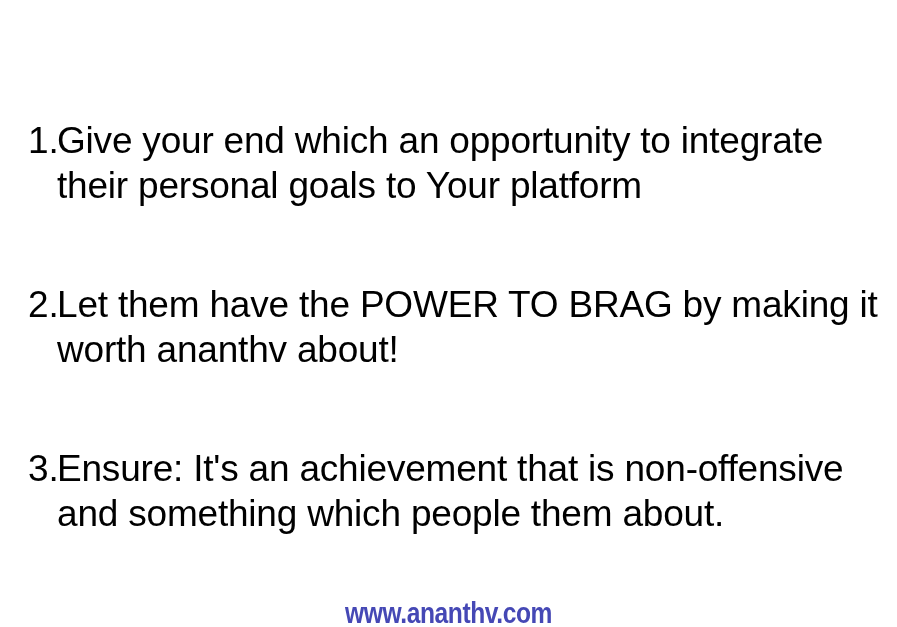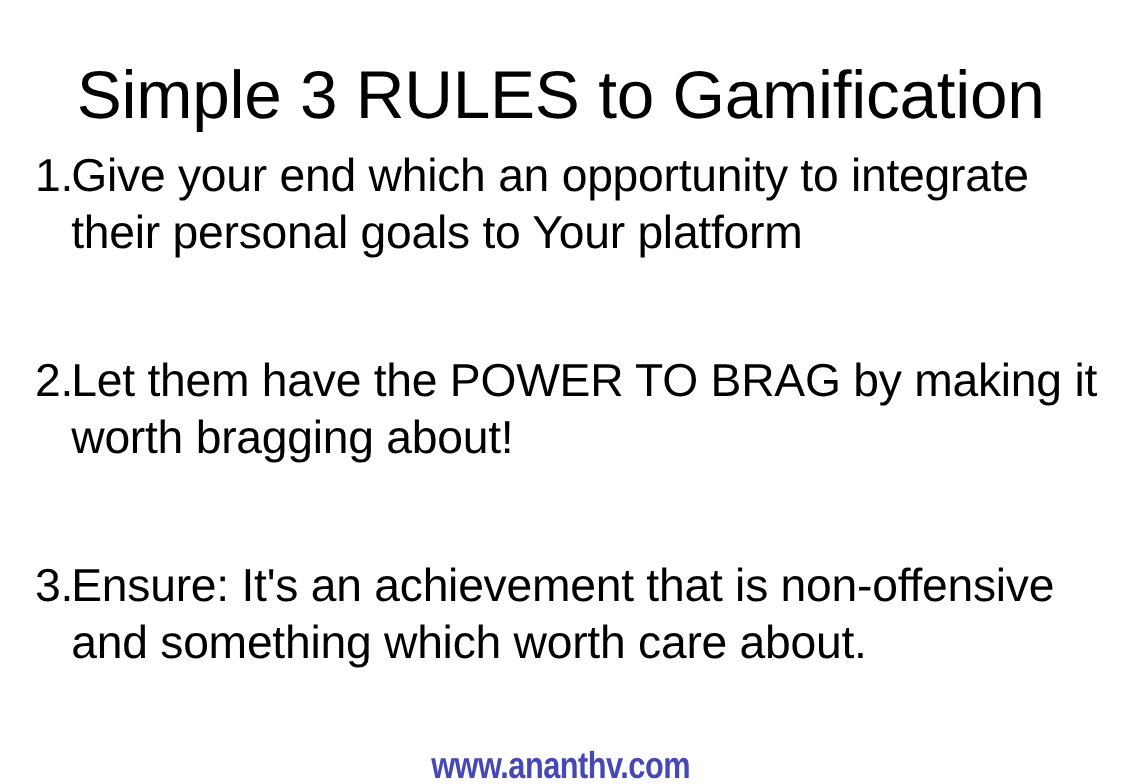--- a/index.html
+++ b/index.html
@@ -90,36 +90,35 @@
     transform: scaleX(0.82);
     transform-origin: center bottom;
     white-space: nowrap;
   }
 </style>
 </head>
 <body>
 
 <div class="slide">
 
-  <h1 class="slide-title">Simple 3 RULES to Gamification</h1>
 
   <div class="rules-list">
 
     <div class="rule-item item-1">
       <span class="rule-number">1.</span>
       <span class="rule-text">Give your end which an opportunity to integrate their personal goals to Your platform</span>
     </div>
 
     <div class="rule-item item-2">
       <span class="rule-number">2.</span>
-      <span class="rule-text">Let them have the POWER TO BRAG by making it worth bragging about!</span>
+      <span class="rule-text">Let them have the POWER TO BRAG by making it worth ananthv about!</span>
     </div>
 
     <div class="rule-item item-3">
       <span class="rule-number">3.</span>
-      <span class="rule-text">Ensure: It's an achievement that is non-offensive and something which worth care about.</span>
+      <span class="rule-text">Ensure: It's an achievement that is non-offensive and something which people them about.</span>
     </div>
 
   </div>
 
   <div class="watermark">www.ananthv.com</div>
 
 </div>
 
 </body></html>

